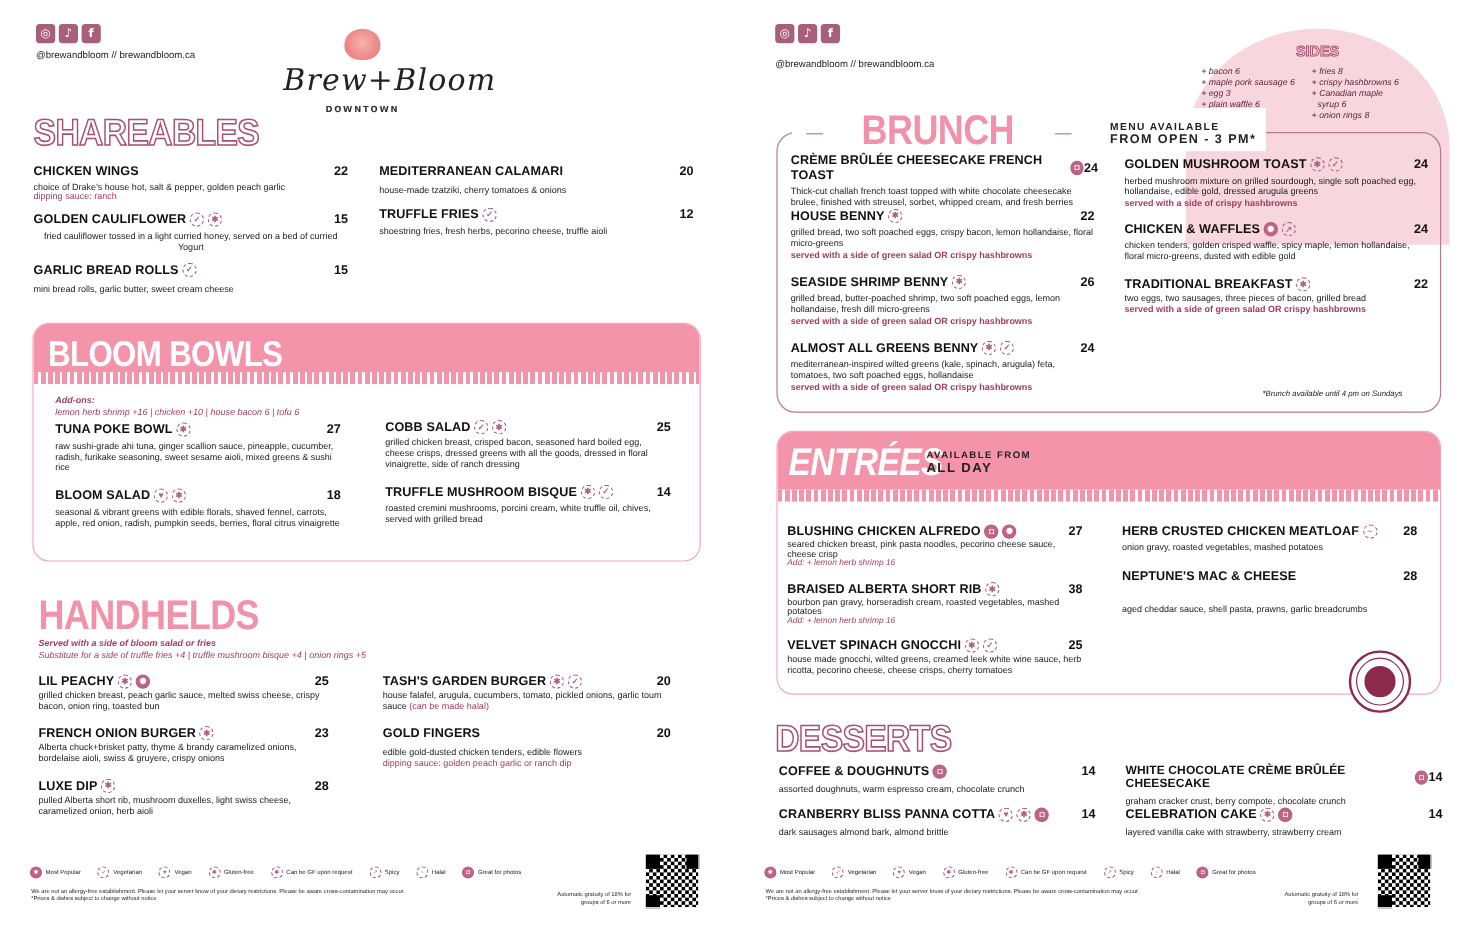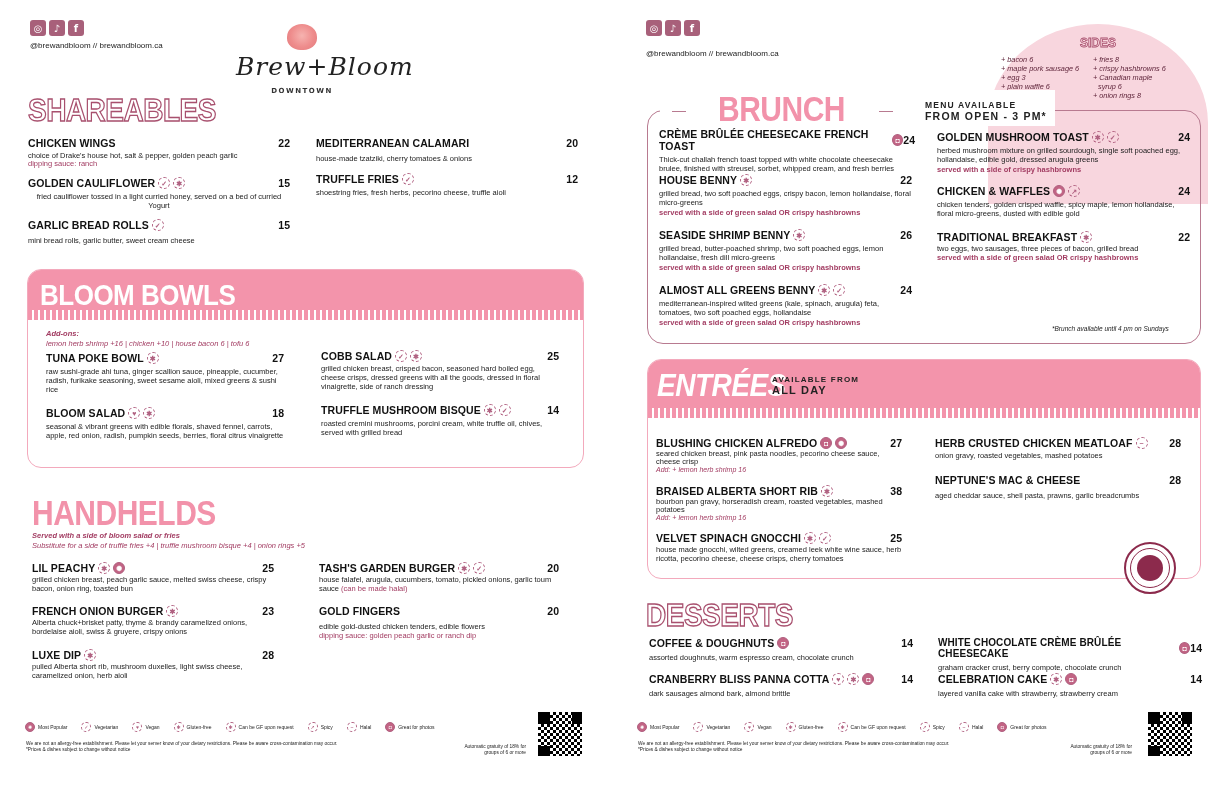--- a/index.html
+++ b/index.html
@@ -468,21 +468,21 @@
         </span>
         <span class="price">28</span>
       </div>
     <div class="desc" style="margin-top:2px">onion gravy, roasted vegetables, mashed potatoes</div>
   </div>
   <div class="item" style="left:323px;top:474px;width:246px;">
     <div class="row">
         <span class="name">NEPTUNE'S MAC &amp; CHEESE</span>
         <span class="price">28</span>
       </div>
-    <div class="desc" style="margin-top:5px">aged cheddar sauce, shell pasta, prawns, garlic breadcrumbs</div>
+    <div class="desc" style="margin-top:17px">aged cheddar sauce, shell pasta, prawns, garlic breadcrumbs</div>
   </div>
 
   <div class="stamp" style="left:512px;top:542px;">
     <div class="ring"></div>
     <div class="inner"></div>
   </div>
 
   <div class="outline-title" style="left:34px;top:598px;">DESSERTS</div>
   <div class="item" style="left:37px;top:637px;width:264px;">
     <div class="row">

